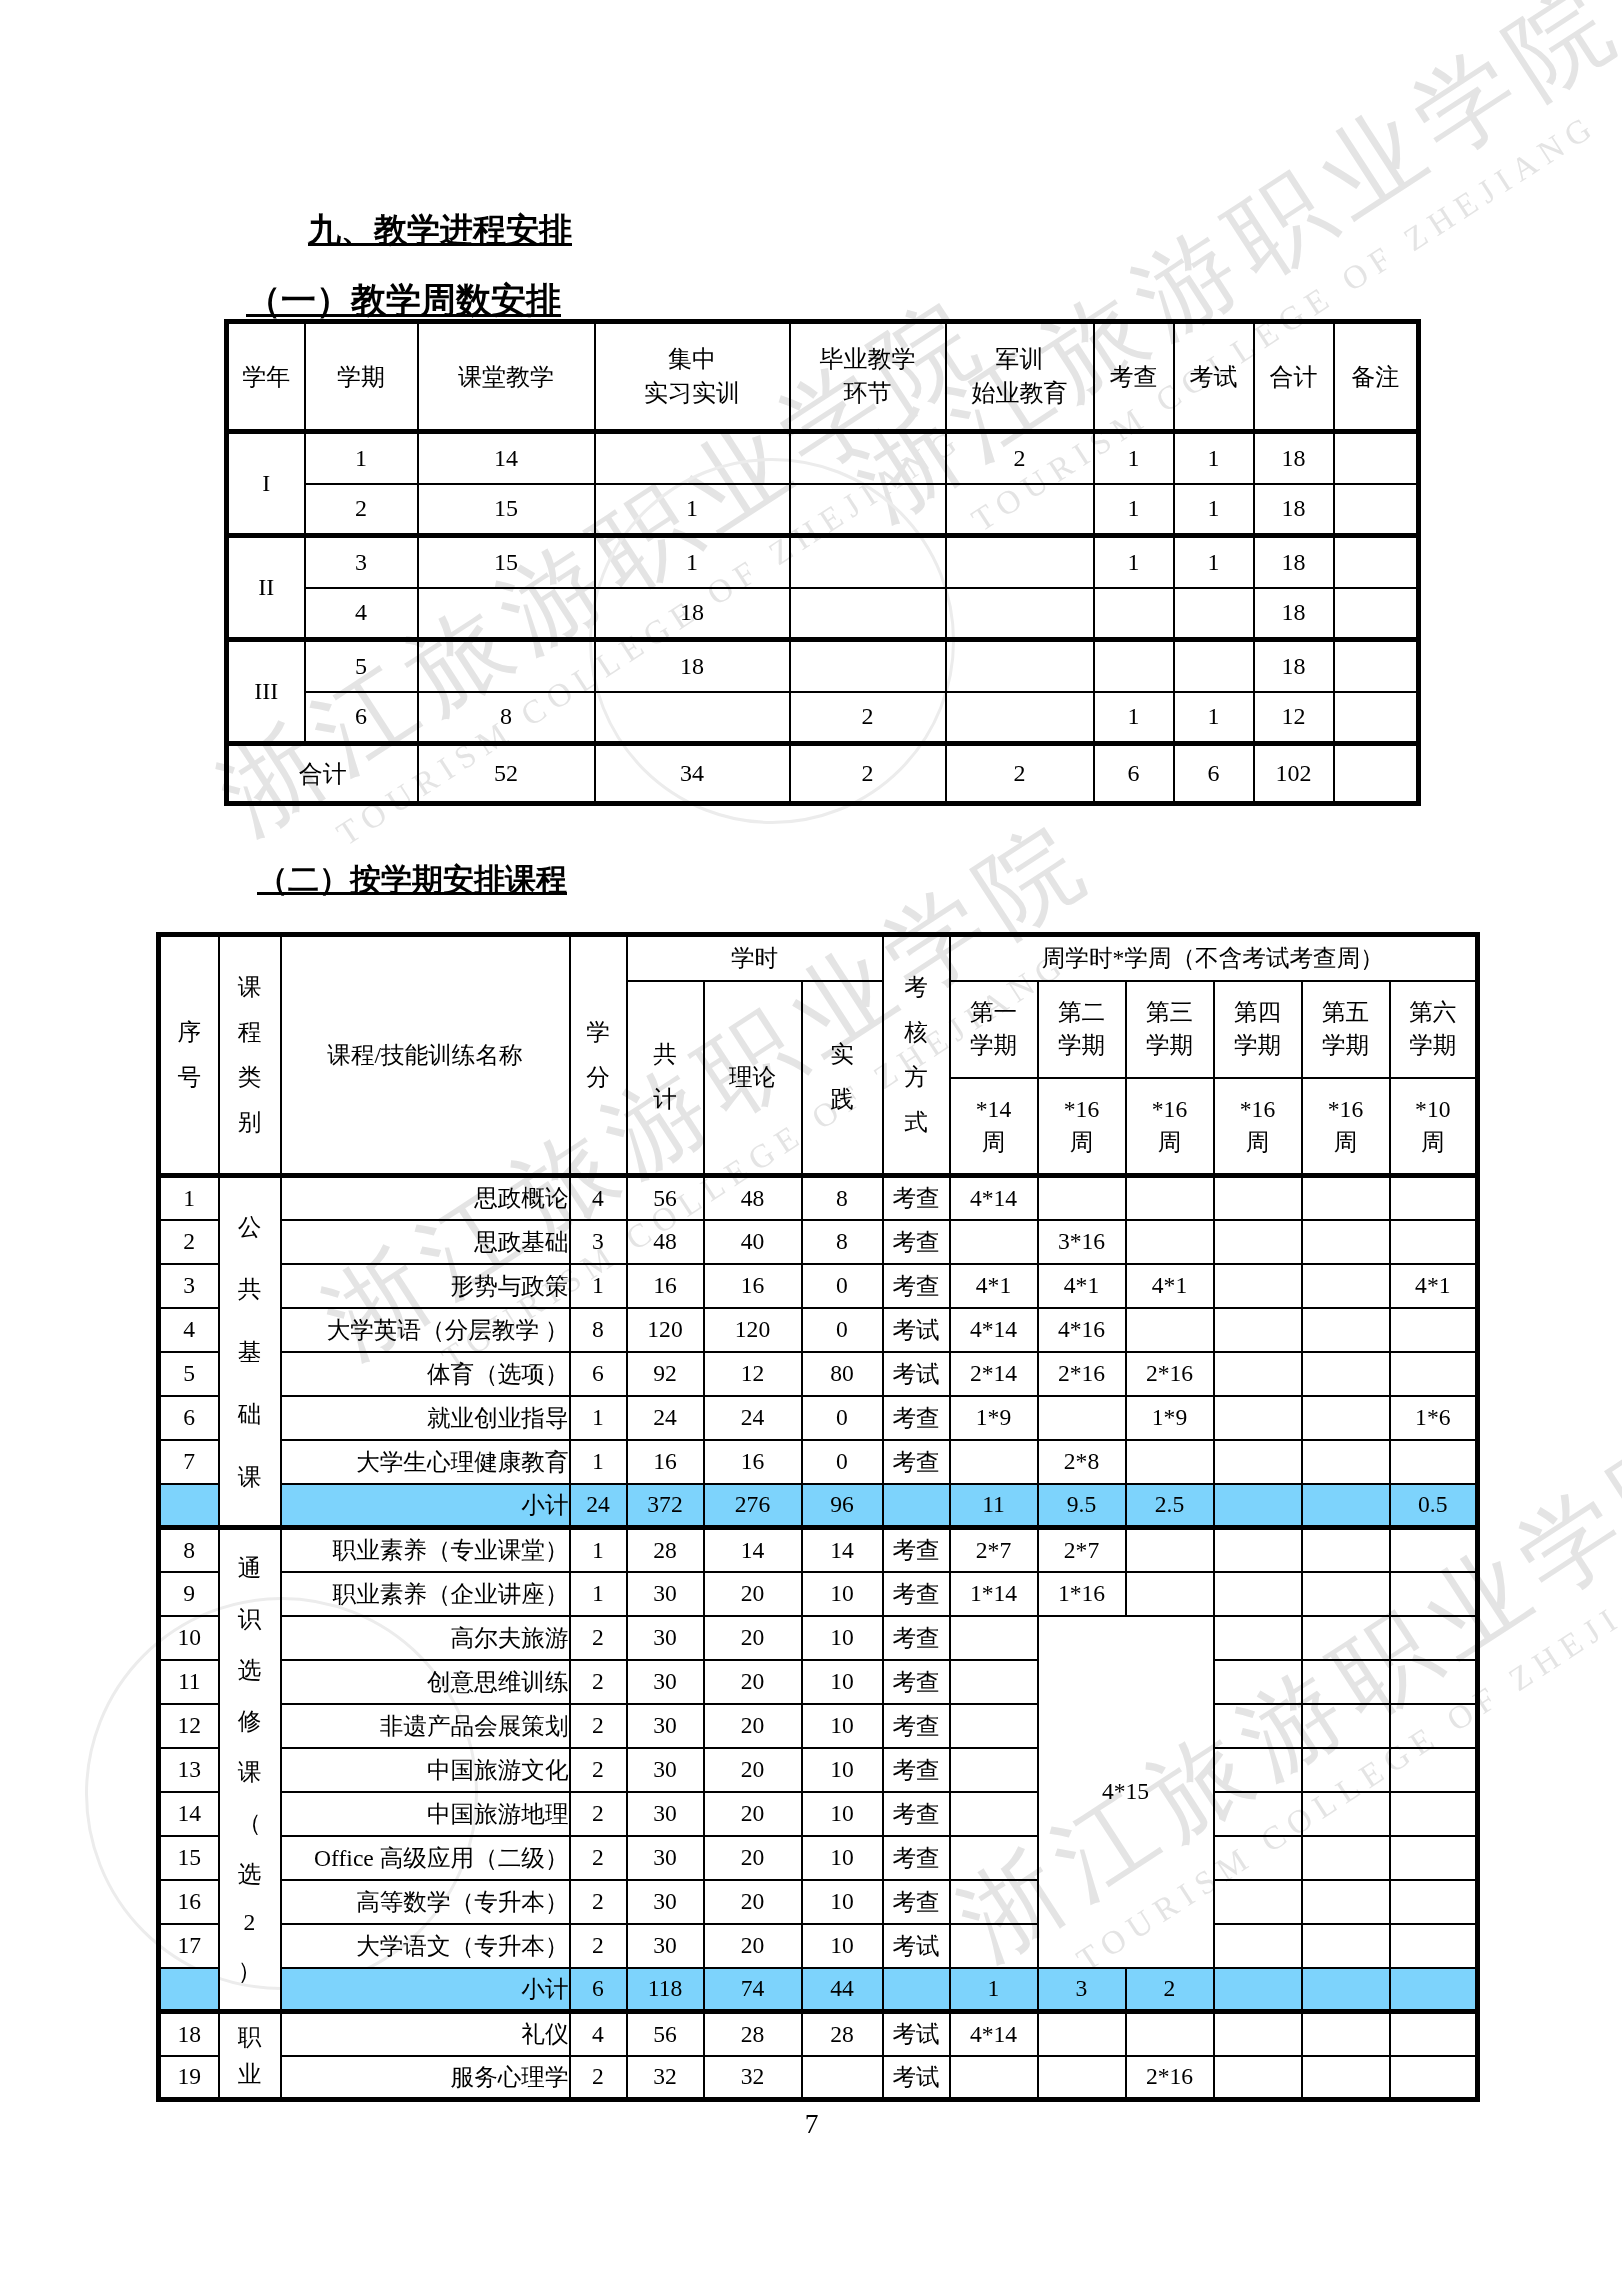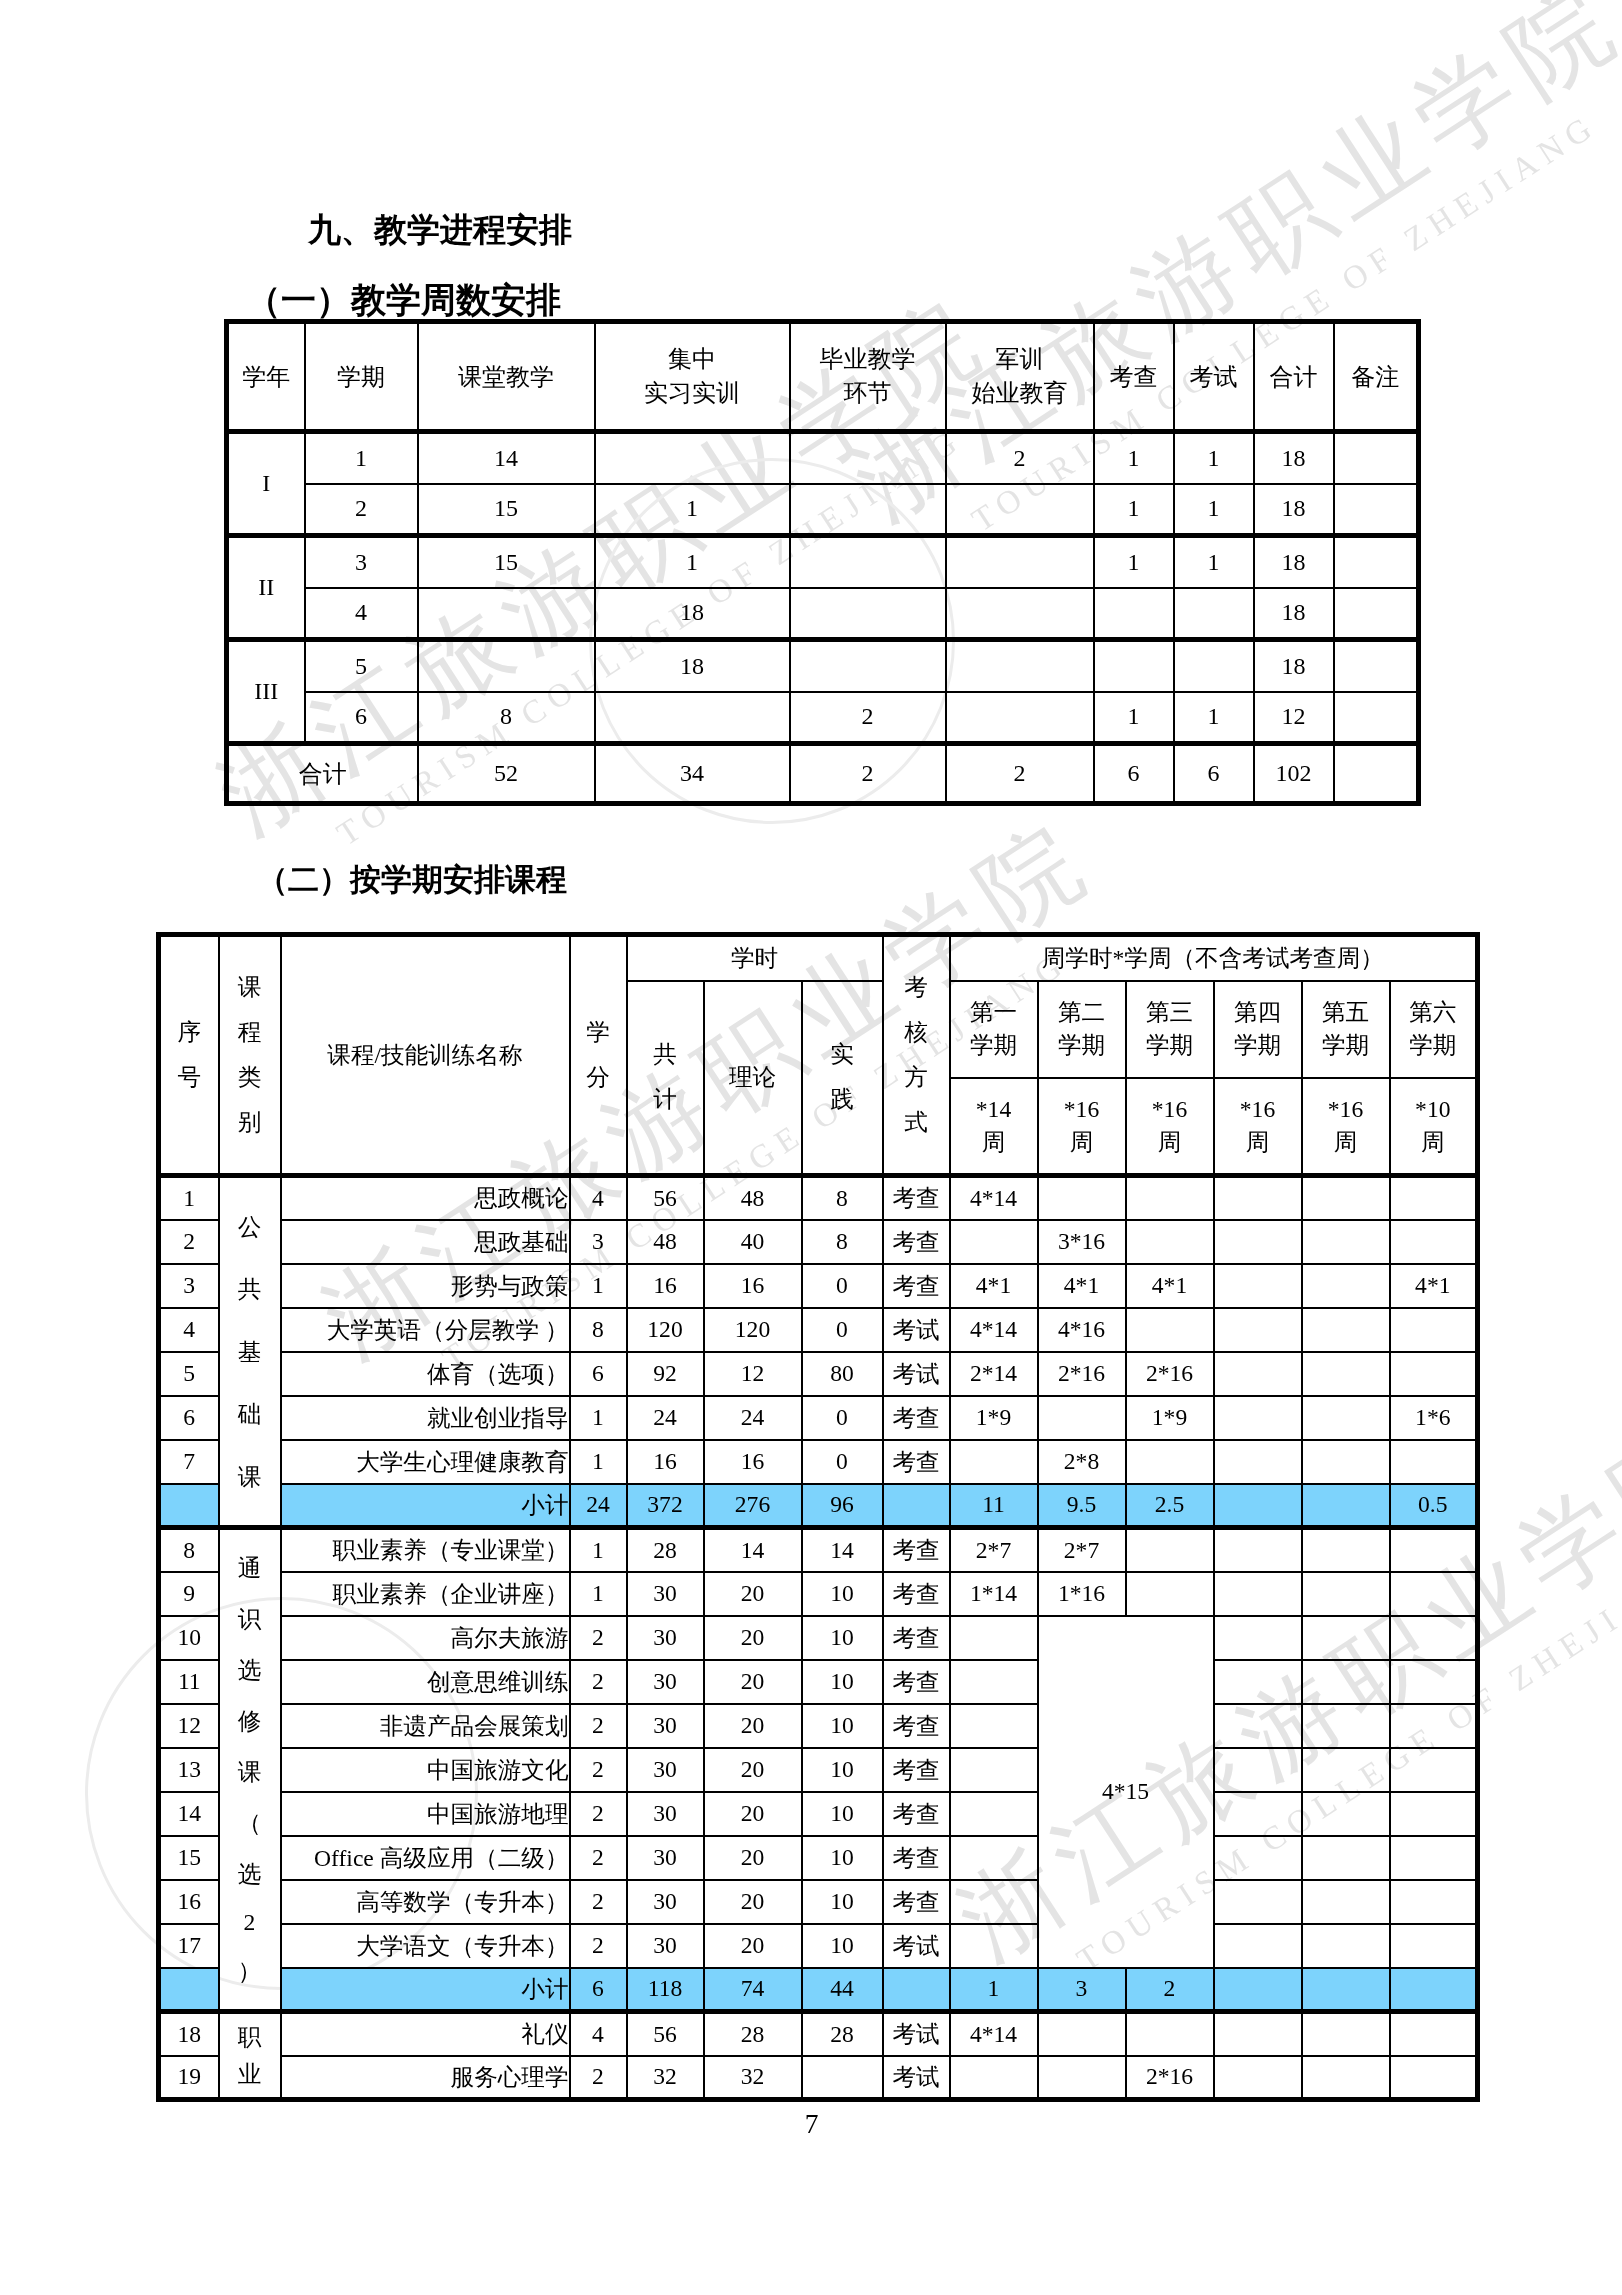--- a/index.html
+++ b/index.html
@@ -10,21 +10,21 @@
   
   .wm { position:absolute; z-index:0; color:#e4e4e4; text-align:center;
         transform:rotate(-33deg); pointer-events:none; }
   .wm .cn { font-size:98px; letter-spacing:13px; white-space:nowrap; }
   .wm .en { font-size:33px; letter-spacing:7.9px; white-space:nowrap; }
   .wm-circle { position:absolute; z-index:0; border:3.9px solid #ececec; border-radius:50%;
         pointer-events:none; }
 
   
   .heading { position:absolute; z-index:1; font-weight:bold;
-    font-family:"Liberation Sans","DejaVu Sans",sans-serif; }
+    font-family:"Liberation Sans","DejaVu Sans",sans-serif;text-decoration:underline; }
   #heading-main { left:308px; top:208px;  font-size:33px; }
   #heading-sub1 { left:246px; top:277px;  font-size:35px; }
   #heading-sub2 { left:257px; top:859px; font-size:31px; }
 
   
   table { position:absolute; z-index:1; border-collapse:collapse; table-layout:fixed;
           background:transparent; border:5.2px solid #000; }
   td,th { border:2px solid #000; font-weight:normal; text-align:center;
           vertical-align:middle; overflow:hidden; padding:0; }
 

